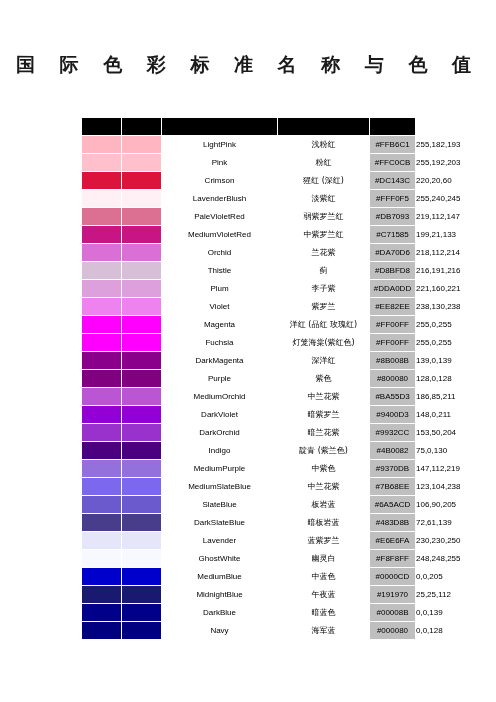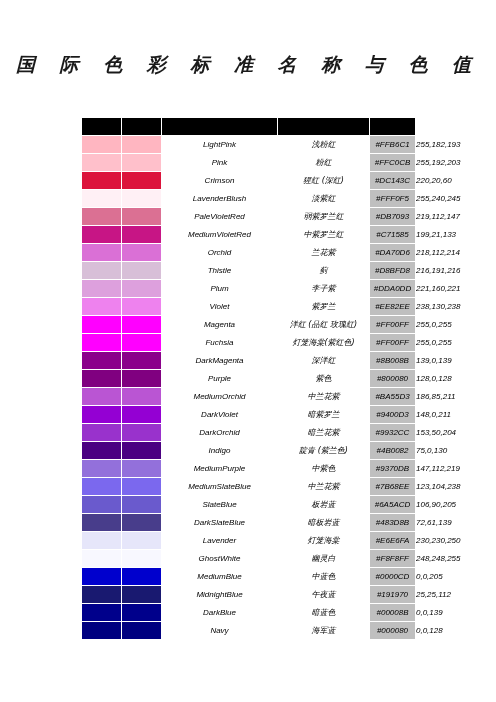--- a/index.html
+++ b/index.html
@@ -14,21 +14,20 @@
     font-family: "Liberation Sans", "DejaVu Sans", sans-serif;
     overflow: hidden;
     position: relative;
   }
   #page {
     position: relative;
     width: 496px;
     height: 702px;
     background: #ffffff;
     overflow: hidden;
-    font-style: italic;
   }
 
   
   #watermark {
     position: absolute;
     left: 0;
     top: 0;
     width: 496px;
     height: 702px;
     pointer-events: none;
@@ -333,21 +332,21 @@
           <td class="sw" style="background: rgb(72, 61, 139);"></td>
           <td class="en">DarkSlateBlue</td>
           <td class="cn">暗板岩蓝</td>
           <td class="hex">#483D8B</td>
           <td class="rgb">72,61,139</td>
         </tr>
         <tr>
           <td class="sw" style="background: rgb(230, 230, 250);"></td>
           <td class="sw" style="background: rgb(230, 230, 250);"></td>
           <td class="en">Lavender</td>
-          <td class="cn">灯笼海棠</td>
+          <td class="cn">蓝紫罗兰</td>
           <td class="hex">#E6E6FA</td>
           <td class="rgb">230,230,250</td>
         </tr>
         <tr>
           <td class="sw" style="background: rgb(248, 248, 255);"></td>
           <td class="sw" style="background: rgb(248, 248, 255);"></td>
           <td class="en">GhostWhite</td>
           <td class="cn">幽灵白</td>
           <td class="hex">#F8F8FF</td>
           <td class="rgb">248,248,255</td>

